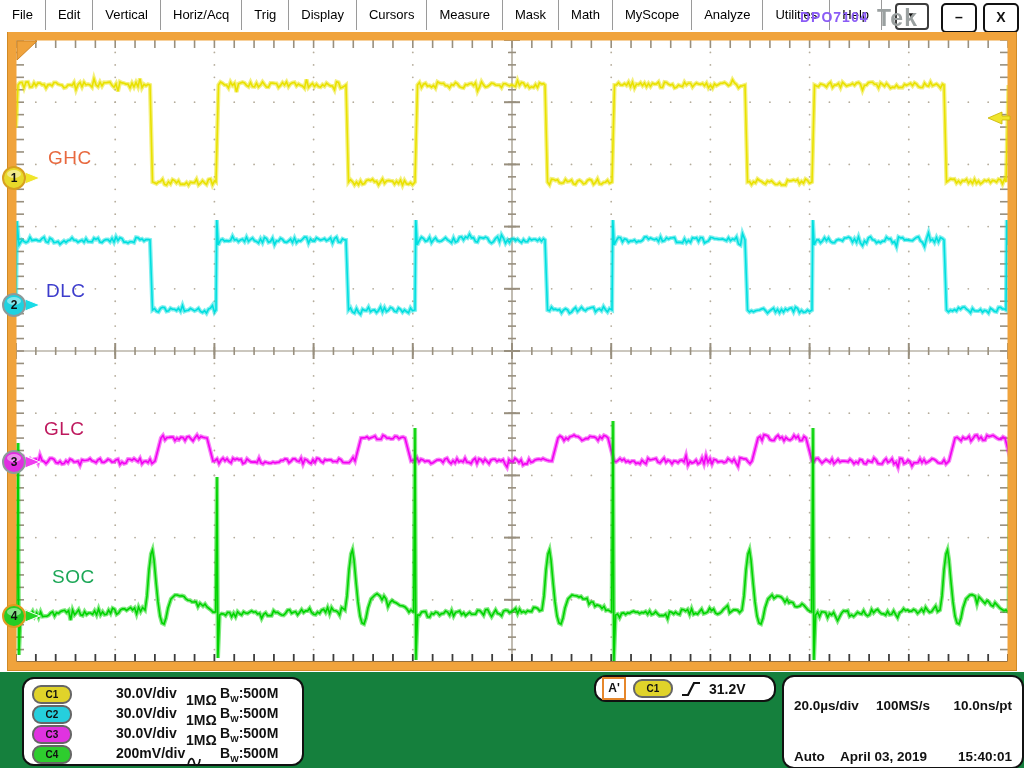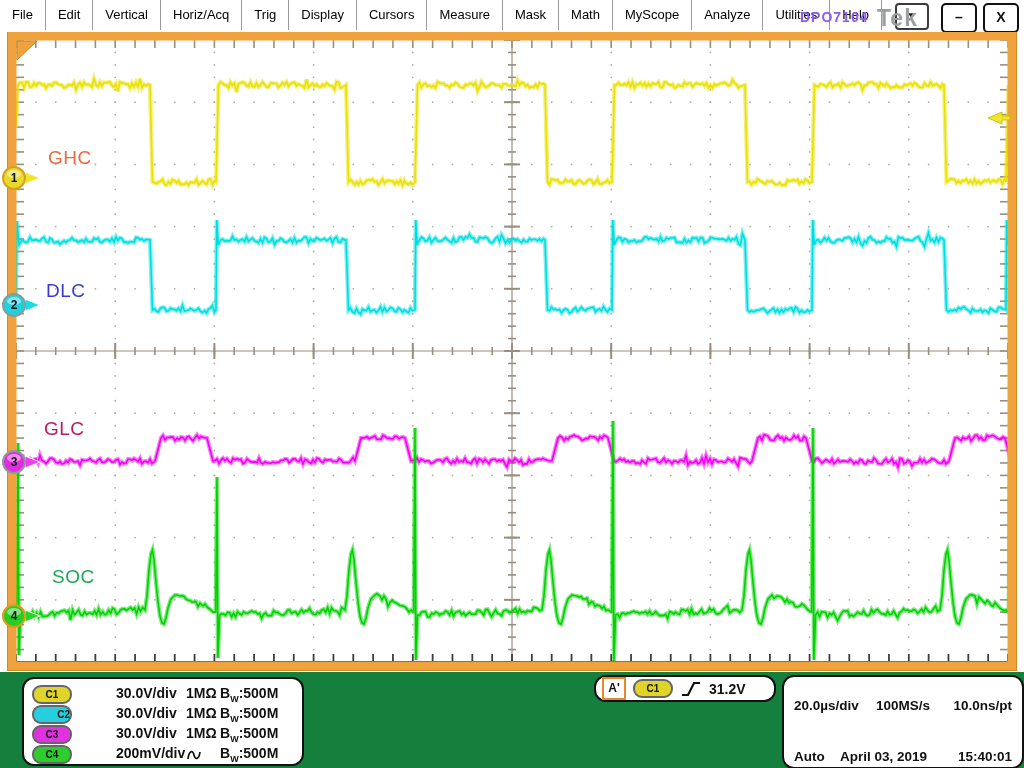--- a/index.html
+++ b/index.html
@@ -33,21 +33,21 @@
 
   
   #readouts{position:absolute;left:0;top:672px;width:1024px;height:96px;background:#15803d;}
   .rbox{position:absolute;background:#fff;border:2px solid #111;border-radius:12px;}
   #vert-box{left:22px;top:5px;width:278px;height:85px;}
   .vrow{position:absolute;left:0;width:278px;height:20px;font-size:14px;font-weight:bold;color:#111;}
   .vrow .pill,.tpill{position:absolute;width:36px;height:15px;border:2px solid #666;border-radius:9px;
         text-align:center;line-height:15px;font-size:10px;font-weight:bold;color:#111;top:1px;}
   .vrow .pill{left:8px;}
   .vrow .scale{position:absolute;left:56px;top:1px;margin-left:36px;}
-  .vrow .imp{position:absolute;left:162px;top:1px;}
+  .vrow .imp{position:absolute;left:162px;top:8px;}
   .vrow .bw{position:absolute;left:196px;top:1px;}
   sub.bwsub{font-size:9px;}
   .probe-icon{position:relative;top:2px;}
 
   #trig-box{left:594px;top:3px;width:182px;height:27px;display:flex;align-items:center;gap:7px;padding-left:6px;box-sizing:border-box;}
   #trig-ab{width:20px;height:19px;border:2px solid #e6872b;text-align:center;line-height:19px;
            font-size:12px;font-weight:bold;color:#111;background:#fff;}
   .tpill{position:static;display:inline-block;}
   #trig-level{font-size:14px;font-weight:bold;color:#111;}
 
@@ -1283,21 +1283,21 @@
   <div id="readouts">
 
     <div class="rbox" id="vert-box">
         <div class="vrow" style="top: 5px;">
           <span class="pill" style="background: rgb(224, 211, 42);">C1</span>
           <span class="scale">30.0V/div</span>
           <span class="imp">1MΩ</span>
           <span class="bw">B<sub class="bwsub">W</sub>:500M</span>
         </div>
         <div class="vrow" style="top: 25px;">
-          <span class="pill" style="background: rgb(37, 207, 221); text-align: right;">C2</span>
+          <span class="pill" style="background: rgb(37, 207, 221);">C2</span>
           <span class="scale">30.0V/div</span>
           <span class="imp">1MΩ</span>
           <span class="bw">B<sub class="bwsub">W</sub>:500M</span>
         </div>
         <div class="vrow" style="top: 45px;">
           <span class="pill" style="background: rgb(224, 50, 224);">C3</span>
           <span class="scale">30.0V/div</span>
           <span class="imp">1MΩ</span>
           <span class="bw">B<sub class="bwsub">W</sub>:500M</span>
         </div>

